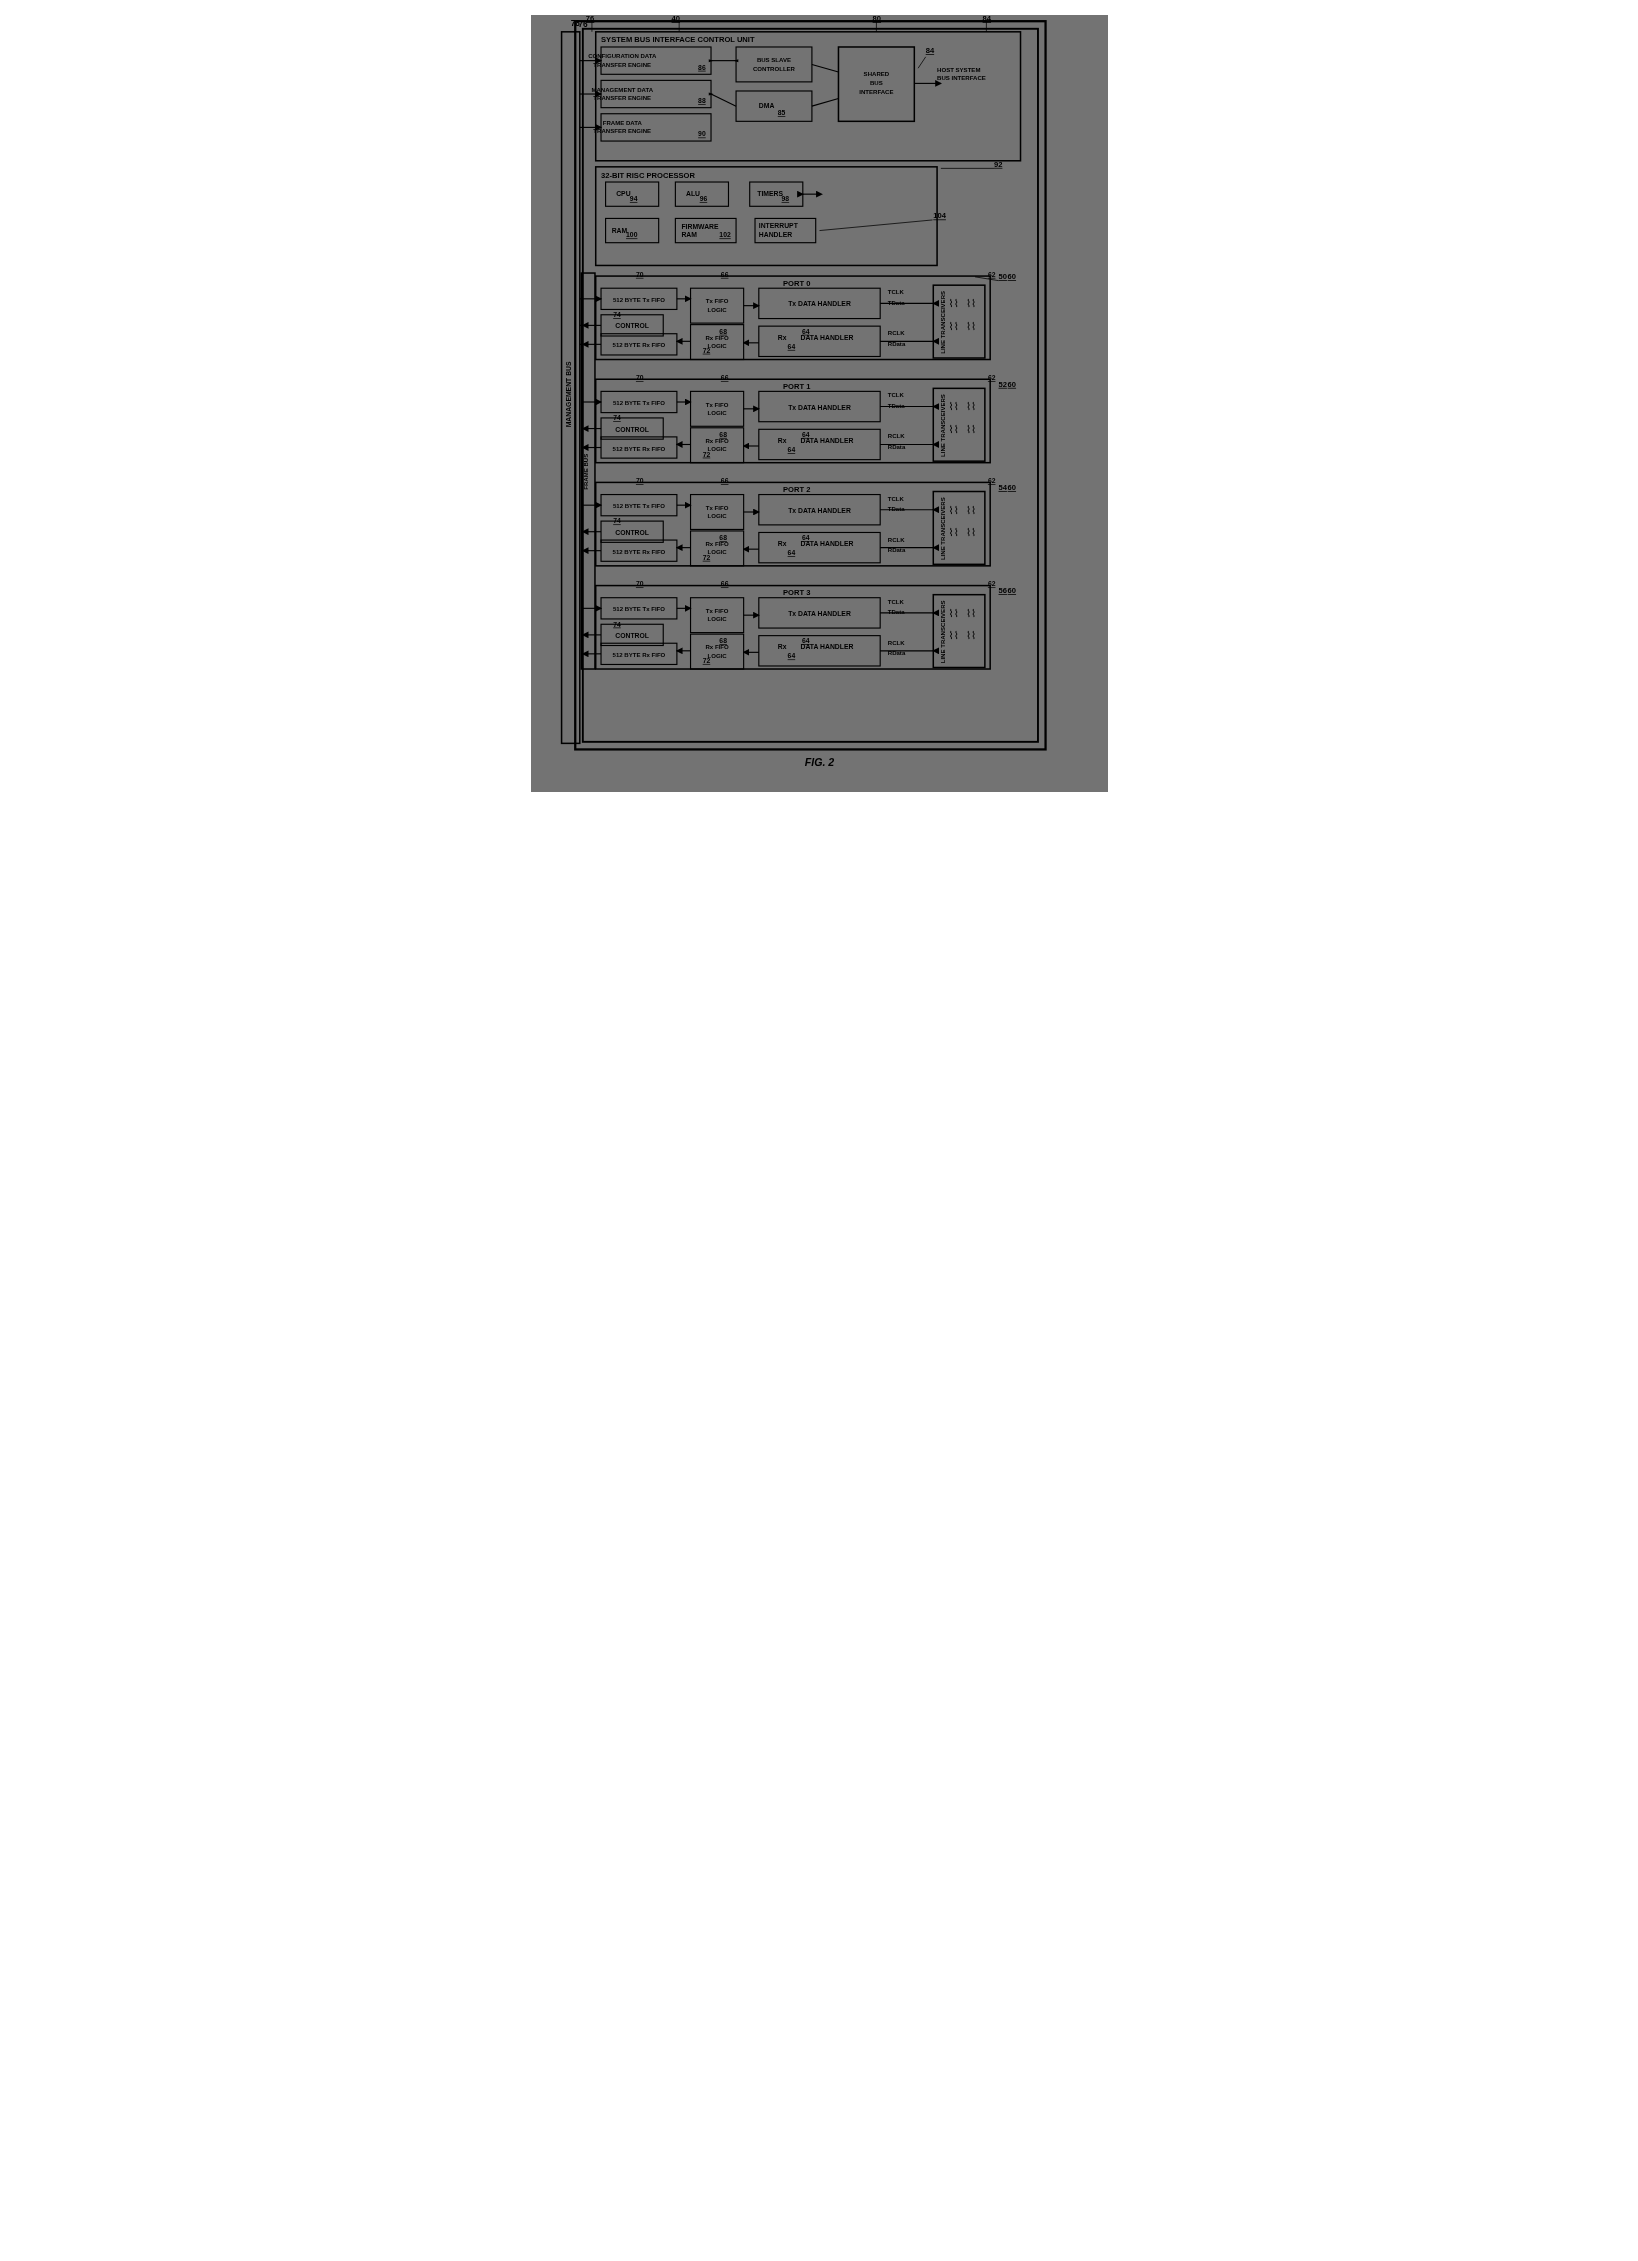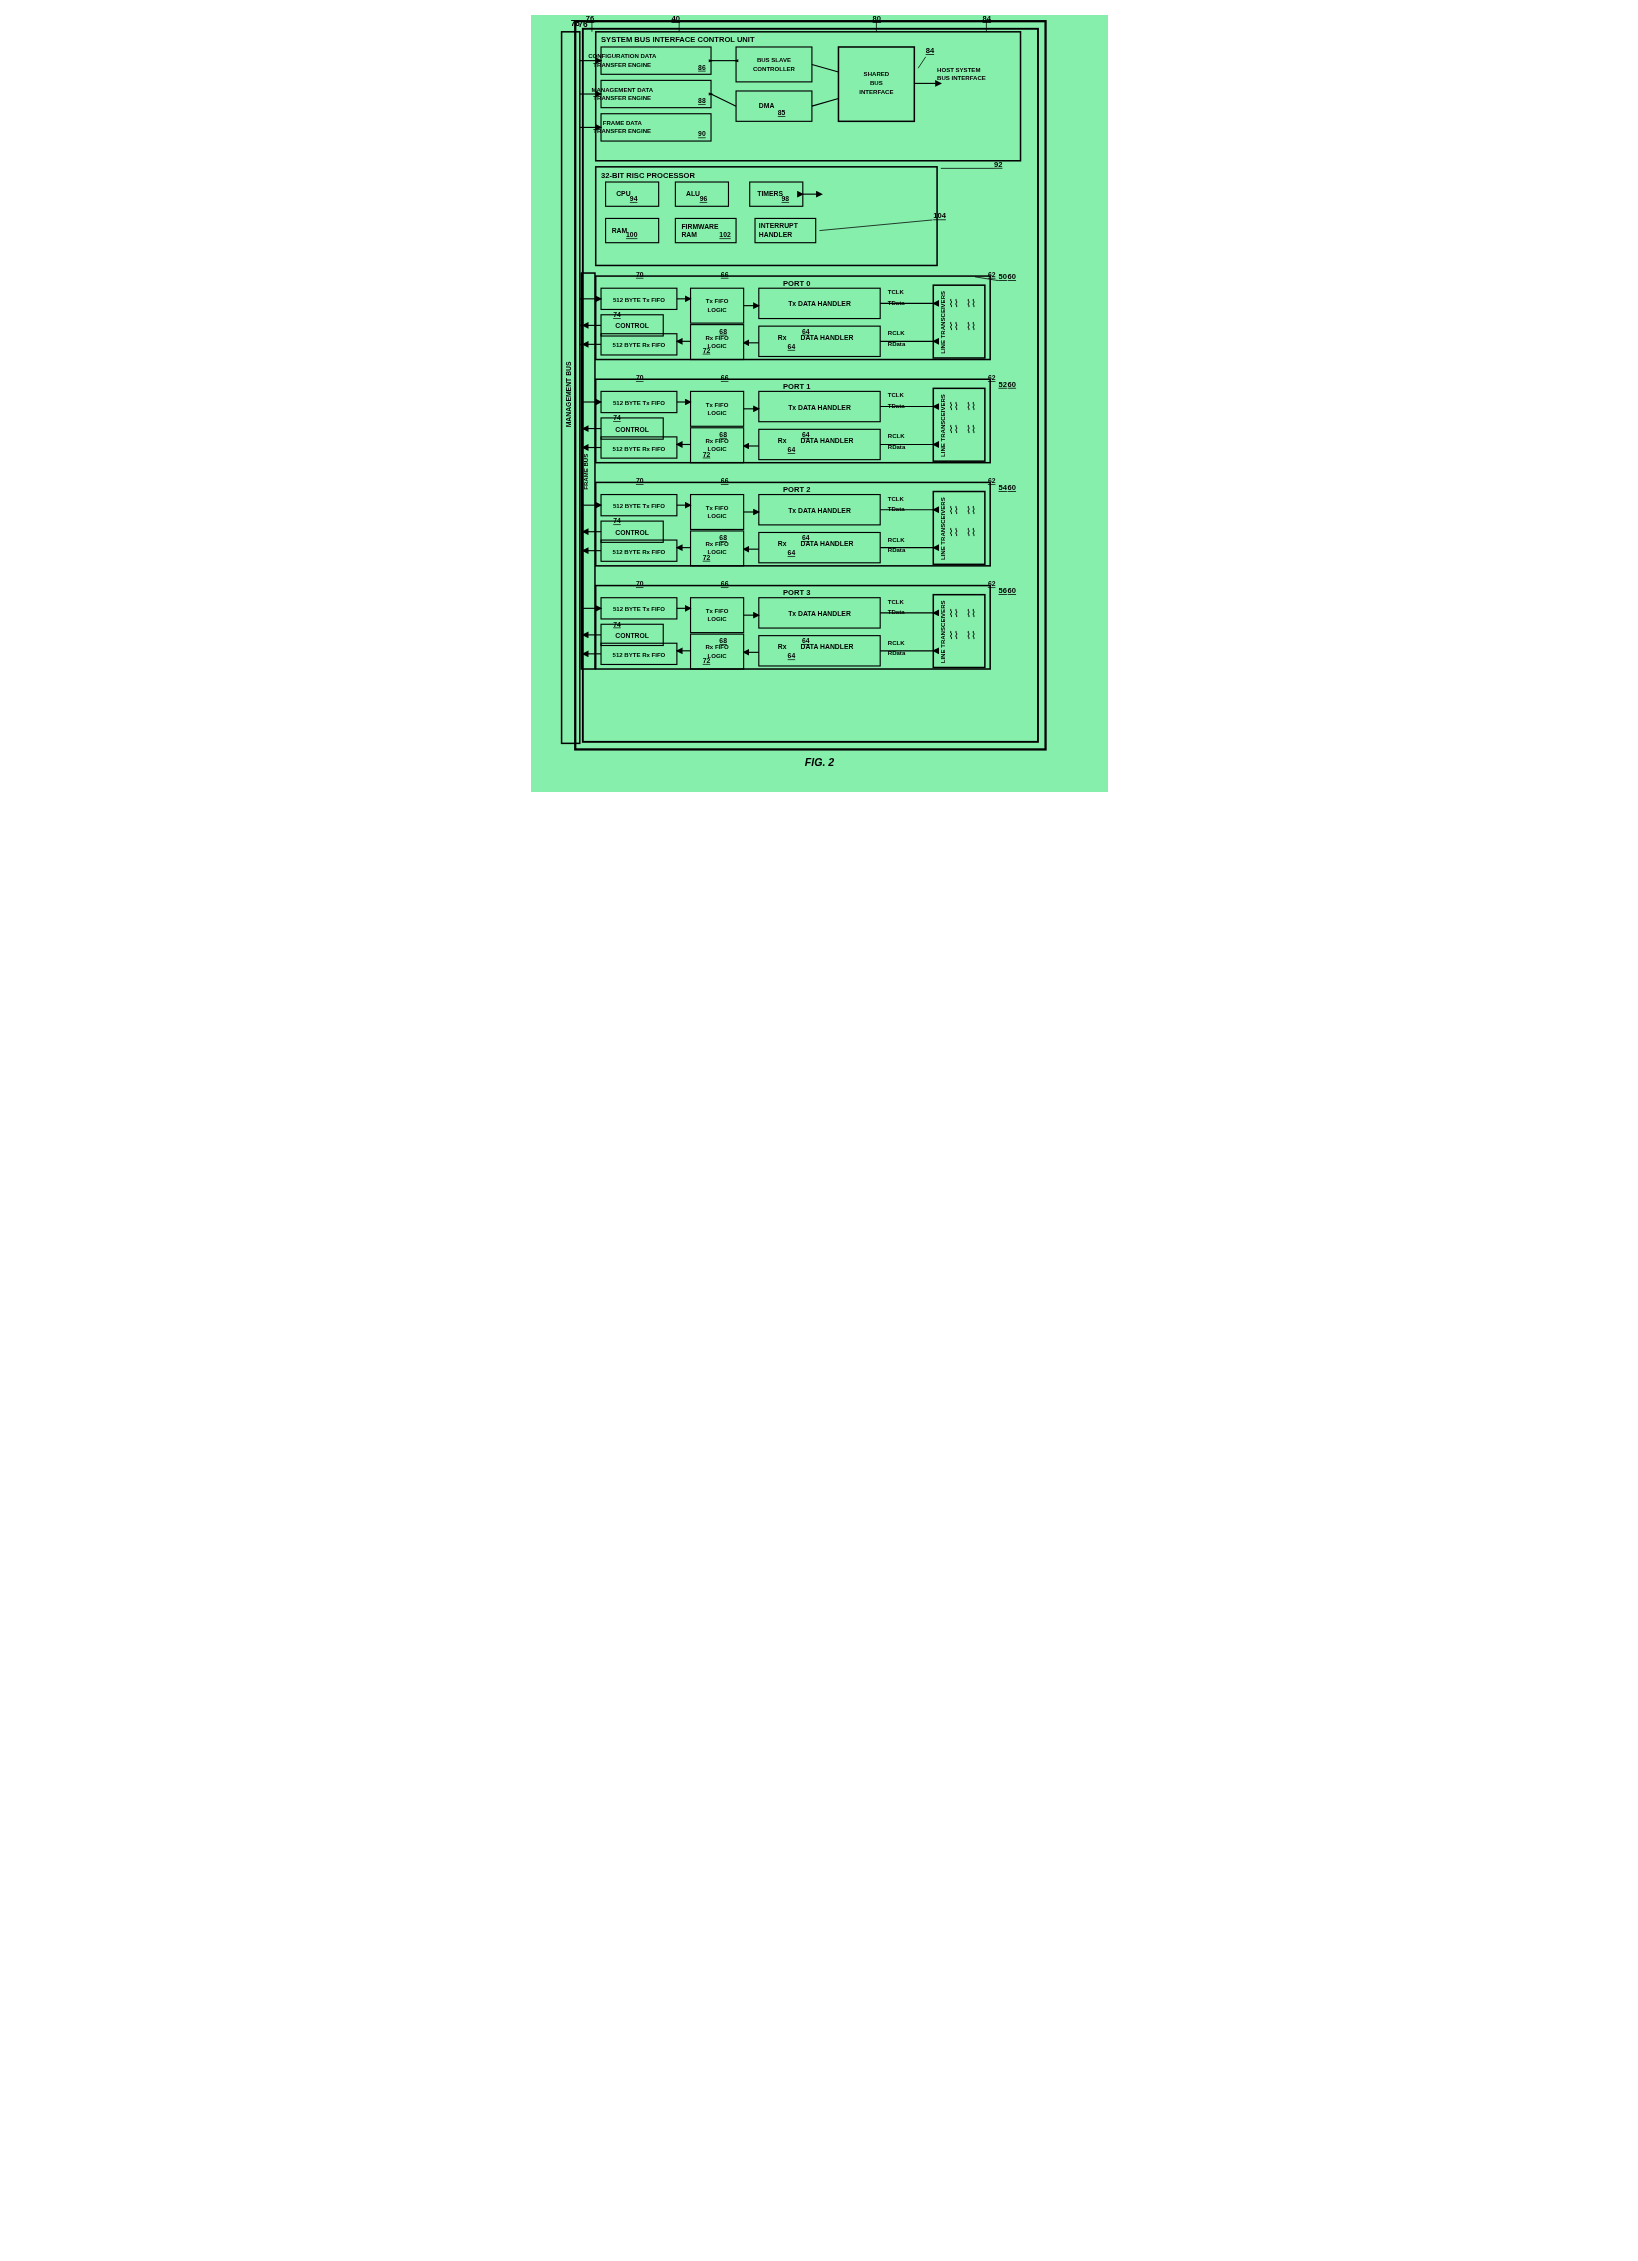--- a/index.html
+++ b/index.html
@@ -7,21 +7,21 @@
       background: #fff;
       font-family: Arial, sans-serif;
       display: flex;
       justify-content: center;
       align-items: flex-start;
       padding: 15px;
     }
     .page-container {
       width: 577px;
       position: relative;
-      background: #86efac;
+      background: #737373;
     }
   </style>
 </head>
 <body>
 
 <div class="page-container">
 
   <div style="position:relative; width:531px; margin:0 auto;">
     
     <svg width="531" height="774" viewBox="0 0 700 1020" xmlns="http://www.w3.org/2000/svg" style="font-family: Arial, sans-serif; overflow: visible;">

